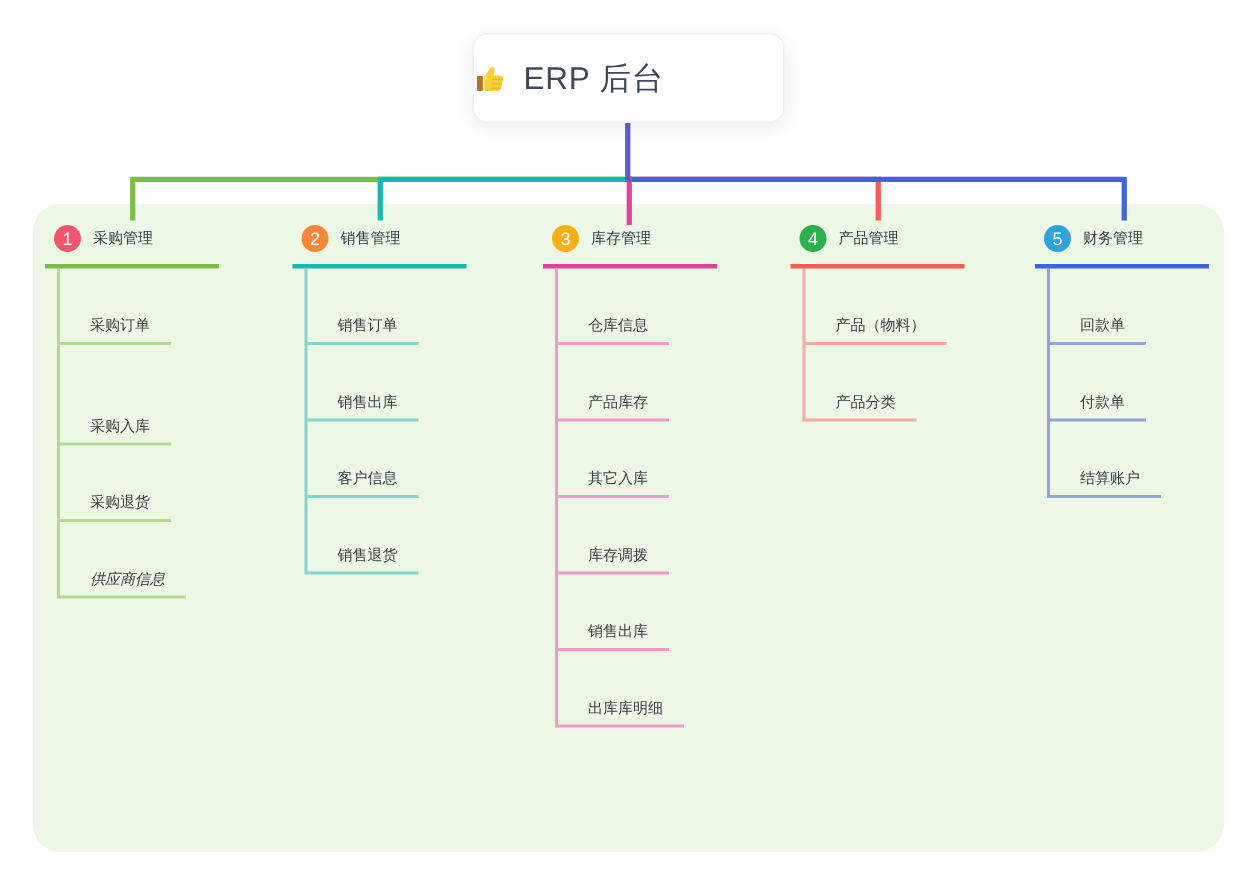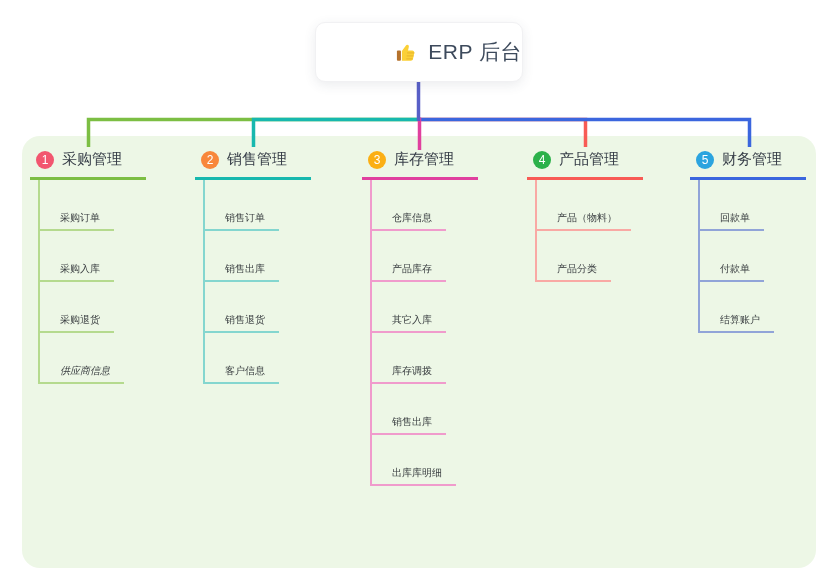--- a/index.html
+++ b/index.html
@@ -36,21 +36,21 @@
   #root-node {
     position: absolute;
     left: 315px; top: 22px;
     width: 208px; height: 60px;
     background: #ffffff;
     border: 1px solid #f1f1f3;
     border-radius: 10px;
     box-shadow: 0 3px 12px rgba(60,70,90,.10);
     display: flex;
     align-items: center;
-    justify-content: flex-end;
+    justify-content: flex-start;
     gap: 10px;
     z-index: 2;
     cursor: pointer;
   }
   #root-node .root-title {
     font-size: 21px;
     font-weight: 500;
     letter-spacing: .5px;
   }
 
@@ -73,21 +73,21 @@
   .badge {
     width: 18px; height: 18px;
     border-radius: 50%;
     color: #ffffff;
     font-size: 12px;
     line-height: 18px;
     text-align: center;
     flex: 0 0 18px;
   }
   .branch-label {
-    font-size: 15px;
+    font-size: 10px;
     white-space: nowrap;
   }
   .children {
     margin-left: 8px;
     border-left: 2px solid;
     width: max-content;
   }
   .child {
     width: max-content;
     padding: 31px 14px 4px 20px;
@@ -127,35 +127,35 @@
   </div>
 
   <div id="branches-layer">
       <div class="branch" style="left: 30px;">
         <div class="branch-header" style="border-bottom-color: rgb(124, 190, 67);">
           <span class="badge" style="background: rgb(242, 86, 111);">1</span>
           <span class="branch-label" style="color: rgb(54, 61, 71);">采购管理</span>
         </div>
         <div class="children" style="border-left-color: rgb(181, 218, 142);">
           <div class="child" style="border-bottom-color: rgb(181, 218, 142); color: rgb(60, 64, 67);">采购订单</div>
-          <div class="child" style="border-bottom-color: rgb(181, 218, 142); color: rgb(60, 64, 67);">采购入库</div>
+          <div class="child" style="border-bottom-color: rgb(181, 218, 142); color: rgb(60, 64, 67); margin-top: 16px;">采购入库</div>
           <div class="child" style="border-bottom-color: rgb(181, 218, 142); color: rgb(60, 64, 67);">采购退货</div>
           <div class="child" style="border-bottom-color: rgb(181, 218, 142); color: rgb(60, 64, 67); font-style: italic;">供应商信息</div>
         </div>
       </div>
       <div class="branch" style="left: 195px;">
         <div class="branch-header" style="border-bottom-color: rgb(23, 184, 174);">
           <span class="badge" style="background: rgb(248, 135, 59);">2</span>
           <span class="branch-label" style="color: rgb(54, 61, 71);">销售管理</span>
         </div>
         <div class="children" style="border-left-color: rgb(132, 214, 207);">
           <div class="child" style="border-bottom-color: rgb(132, 214, 207); color: rgb(60, 64, 67);">销售订单</div>
           <div class="child" style="border-bottom-color: rgb(132, 214, 207); color: rgb(60, 64, 67);">销售出库</div>
+          <div class="child" style="border-bottom-color: rgb(132, 214, 207); color: rgb(60, 64, 67);">客户信息</div>
           <div class="child" style="border-bottom-color: rgb(132, 214, 207); color: rgb(60, 64, 67);">销售退货</div>
-          <div class="child" style="border-bottom-color: rgb(132, 214, 207); color: rgb(60, 64, 67);">客户信息</div>
         </div>
       </div>
       <div class="branch" style="left: 362px;">
         <div class="branch-header" style="border-bottom-color: rgb(224, 64, 158);">
           <span class="badge" style="background: rgb(251, 175, 20);">3</span>
           <span class="branch-label" style="color: rgb(54, 61, 71);">库存管理</span>
         </div>
         <div class="children" style="border-left-color: rgb(240, 155, 204);">
           <div class="child" style="border-bottom-color: rgb(240, 155, 204); color: rgb(60, 64, 67);">仓库信息</div>
           <div class="child" style="border-bottom-color: rgb(240, 155, 204); color: rgb(60, 64, 67);">产品库存</div>

